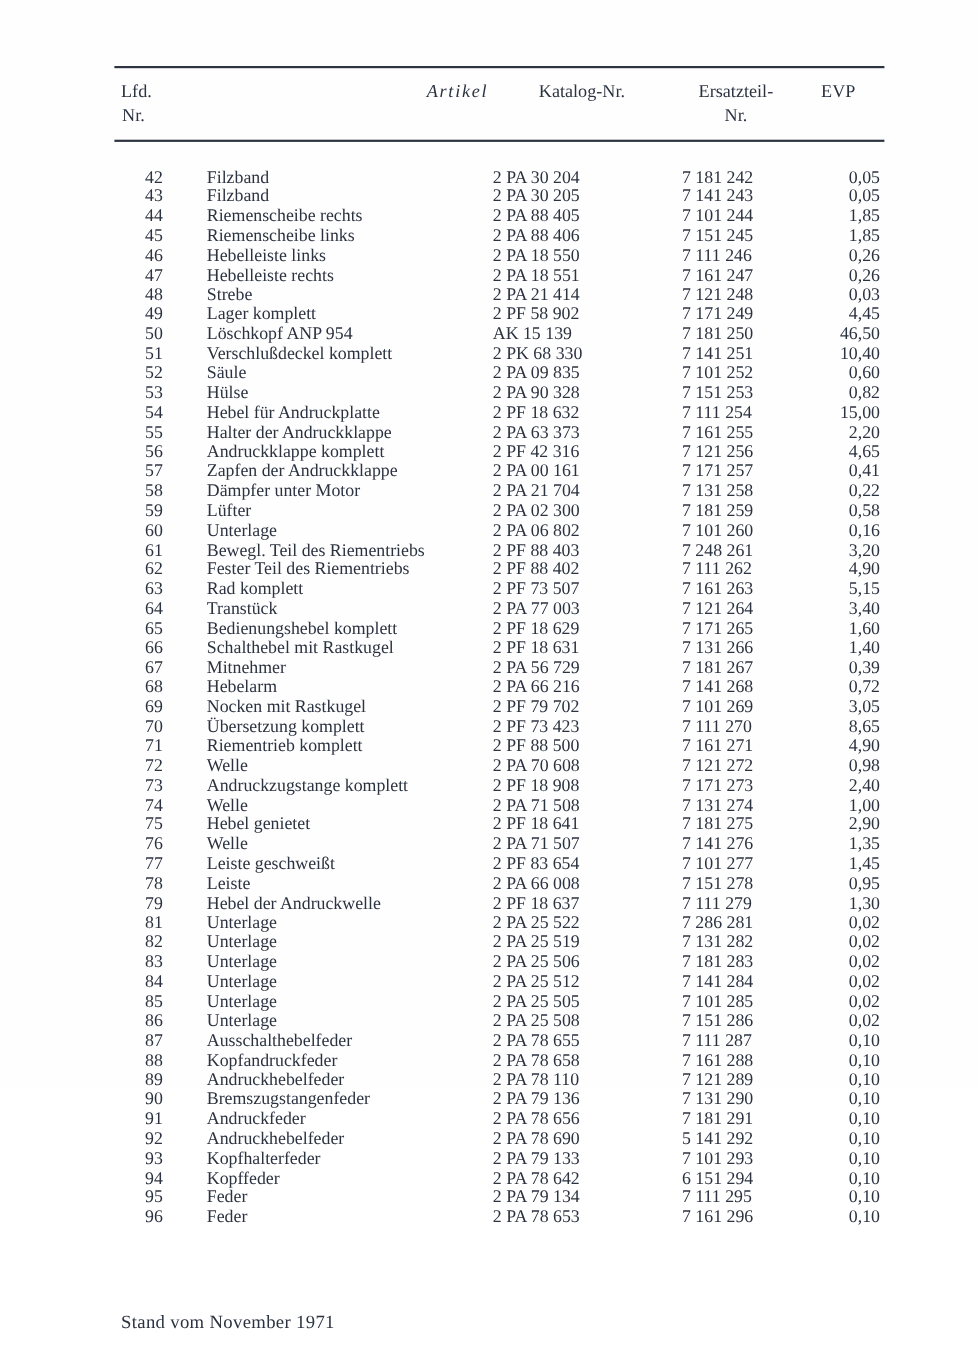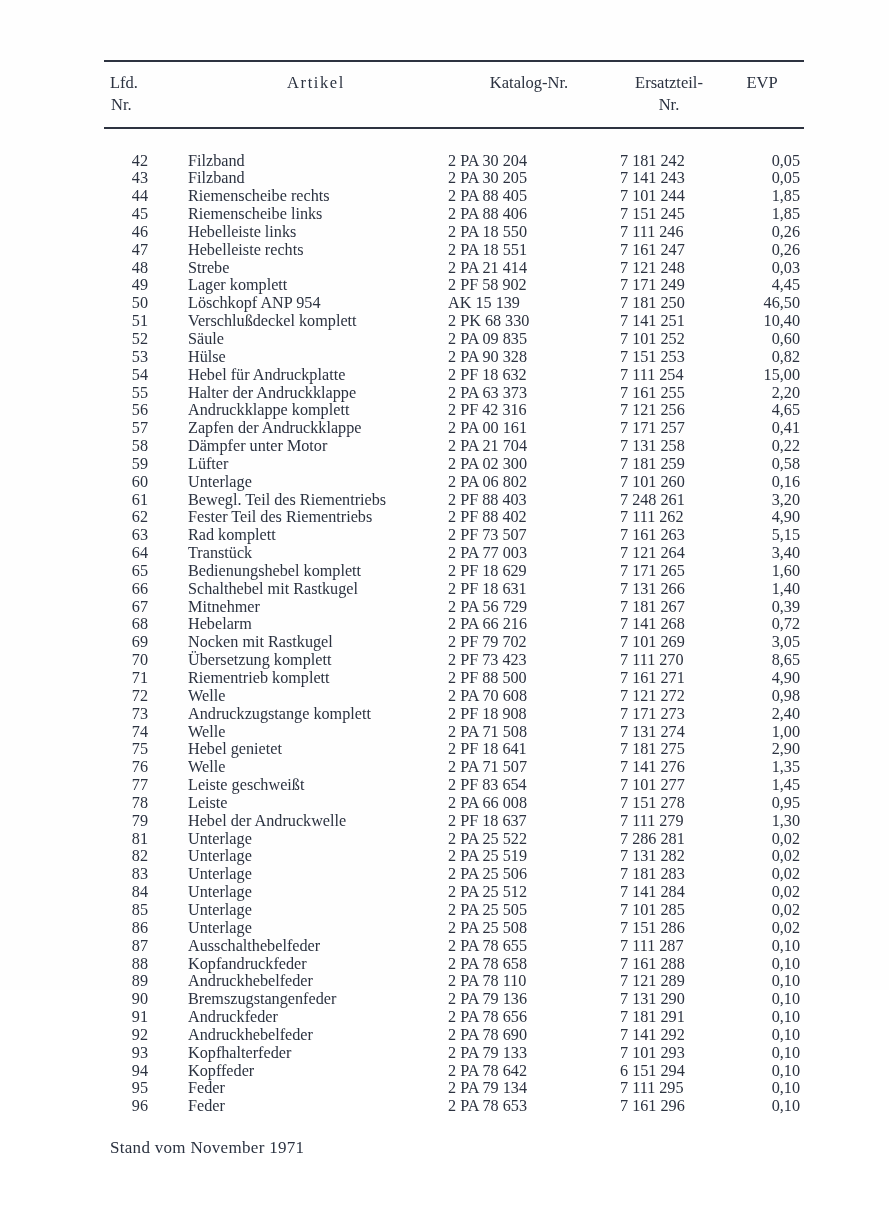--- a/index.html
+++ b/index.html
@@ -63,21 +63,21 @@
     padding: 0;
     vertical-align: top;
     color: #2b3240;
   }
   .head-cell {
     padding-top: 10px;
     padding-bottom: 10px;
     line-height: 1.35;
   }
   .h-lfd   { text-align: left;   padding-left: 6px; }
-  .h-art   { text-align: center;   padding-left: 22px; letter-spacing: 1.6px; }
+  .h-art   { text-align: right;   padding-left: 22px; letter-spacing: 1.6px; font-style: italic; }
   .h-kat   { text-align: center; }
   .h-ers   { text-align: center; }
   .h-evp   { text-align: center;  padding-right: 4px; }
 
   .h-sub {
     display: block;
     text-align: center;
   }
   .h-lfd .h-sub { text-align: left; padding-left: 1px; }
 
@@ -95,21 +95,21 @@
   .t-kat { text-align: left;   padding-left: 4px; }
   .t-ers { text-align: left;   padding-left: 6px; }
   .t-evp { text-align: right;  padding-right: 4px; }
 
   .spacer-row td { height: 24px; line-height: 24px; }
 
   
   .footer {
     position: absolute;
     left: 110px;
-    top: 1138px;
+    top: 1192px;
     font-size: 17px;
     color: #2b3240;
     letter-spacing: 0.3px;
   }
 </style>
 </head>
 <body>
 
 <div class="page">
   <div class="sheet">
@@ -505,21 +505,21 @@
             <td class="t-lfd">91</td>
             <td class="t-art">Andruckfeder</td>
             <td class="t-kat">2 PA 78 656</td>
             <td class="t-ers">7 181 291</td>
             <td class="t-evp">0,10</td>
           </tr>
           <tr>
             <td class="t-lfd">92</td>
             <td class="t-art">Andruckhebelfeder</td>
             <td class="t-kat">2 PA 78 690</td>
-            <td class="t-ers">7 141 292</td>
+            <td class="t-ers">5 141 292</td>
             <td class="t-evp">0,10</td>
           </tr>
           <tr>
             <td class="t-lfd">93</td>
             <td class="t-art">Kopfhalterfeder</td>
             <td class="t-kat">2 PA 79 133</td>
             <td class="t-ers">7 101 293</td>
             <td class="t-evp">0,10</td>
           </tr>
           <tr>

